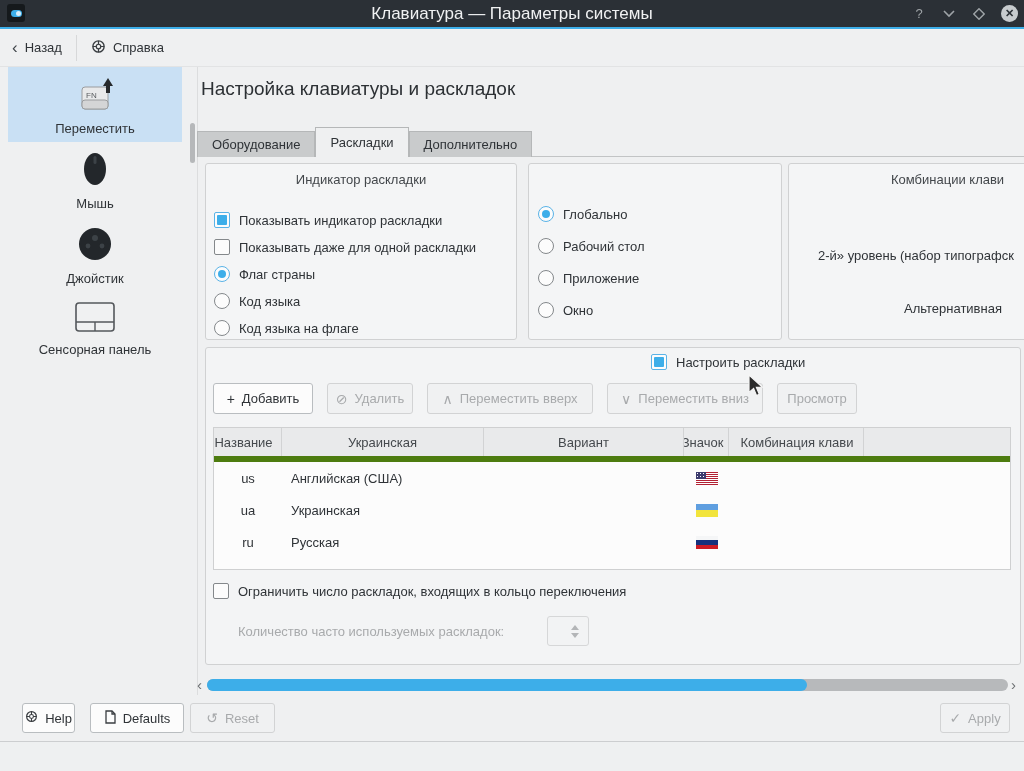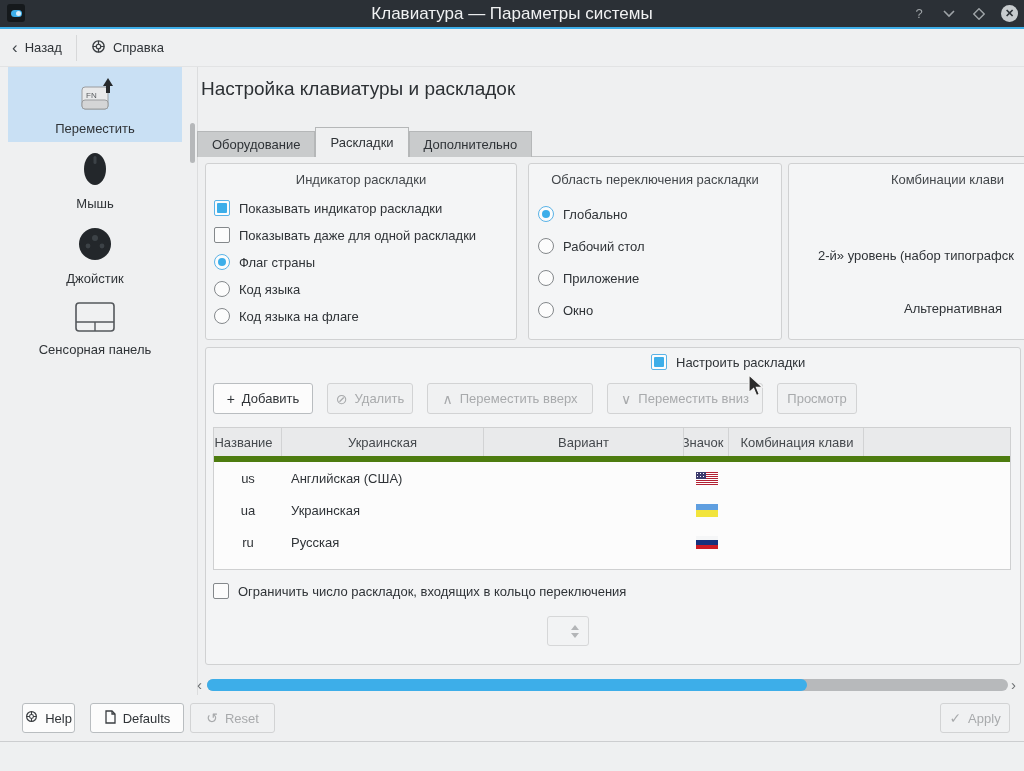--- a/index.html
+++ b/index.html
@@ -183,21 +183,21 @@
 
   <div class="tabline"></div>
   <div class="tabbar">
     <div class="tab">Оборудование</div>
     <div class="tab active">Раскладки</div>
     <div class="tab">Дополнительно</div>
   </div>
 
   <div class="gbox" style="left:205px;top:163px;width:310px;height:175px;">
     <div class="gbox-title">Индикатор раскладки</div>
-    <div style="position:absolute;left:8px;top:36px;display:flex;flex-direction:column;gap:11px;">
+    <div style="position:absolute;left:8px;top:48px;display:flex;flex-direction:column;gap:11px;">
       <div class="opt-row">
         <span class="cb checked"></span>
         <span>Показывать индикатор раскладки</span>
       </div>
       <div class="opt-row">
         <span class="cb"></span>
         <span>Показывать даже для одной раскладки</span>
       </div>
       <div class="opt-row">
         <span class="radio checked"></span>
@@ -208,21 +208,20 @@
         <span>Код языка</span>
       </div>
       <div class="opt-row">
         <span class="radio"></span>
         <span>Код языка на флаге</span>
       </div>
     </div>
   </div>
 
   <div class="gbox" style="left:528px;top:163px;width:252px;height:175px;">
-    <div class="gbox-title">Область переключения раскладки</div>
     <div style="position:absolute;left:9px;top:42px;display:flex;flex-direction:column;gap:16px;">
       <div class="opt-row">
         <span class="radio checked"></span>
         <span>Глобально</span>
       </div>
       <div class="opt-row">
         <span class="radio"></span>
         <span>Рабочий стол</span>
       </div>
       <div class="opt-row">
@@ -317,20 +316,21 @@
         </div>
       <div class="td c4"></div>
       <div class="td c5"></div>
     </div>
   </div>
 
   <div class="opt-row" style="position:absolute;left:213px;top:583px;">
     <span class="cb"></span>
     <span>Ограничить число раскладок, входящих в кольцо переключения</span>
   </div>
+  <div class="dis-label" style="position:absolute;left:238px;top:624px;">Количество часто используемых раскладок:</div>
   <div class="spin">
     <span class="arr up"></span>
     <span class="arr dn"></span>
   </div>
 
   <span class="hs-arrow" style="left:197px;">‹</span>
   <div class="hscroll-track"></div>
   <div class="hscroll-handle"></div>
   <span class="hs-arrow" style="left:1011px;">›</span>
 

